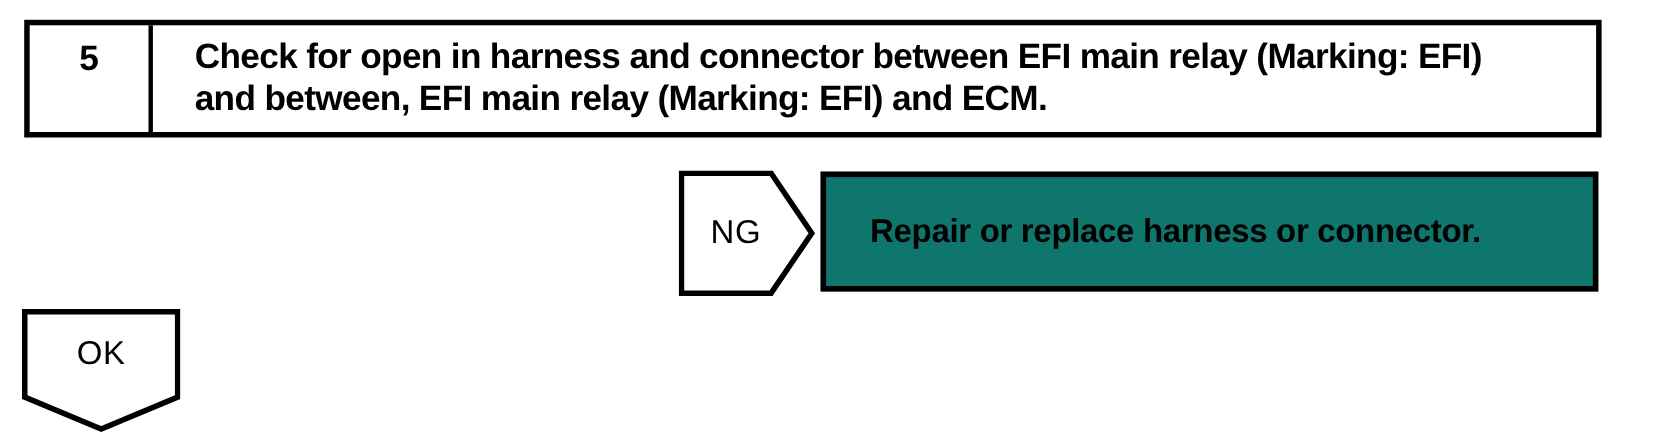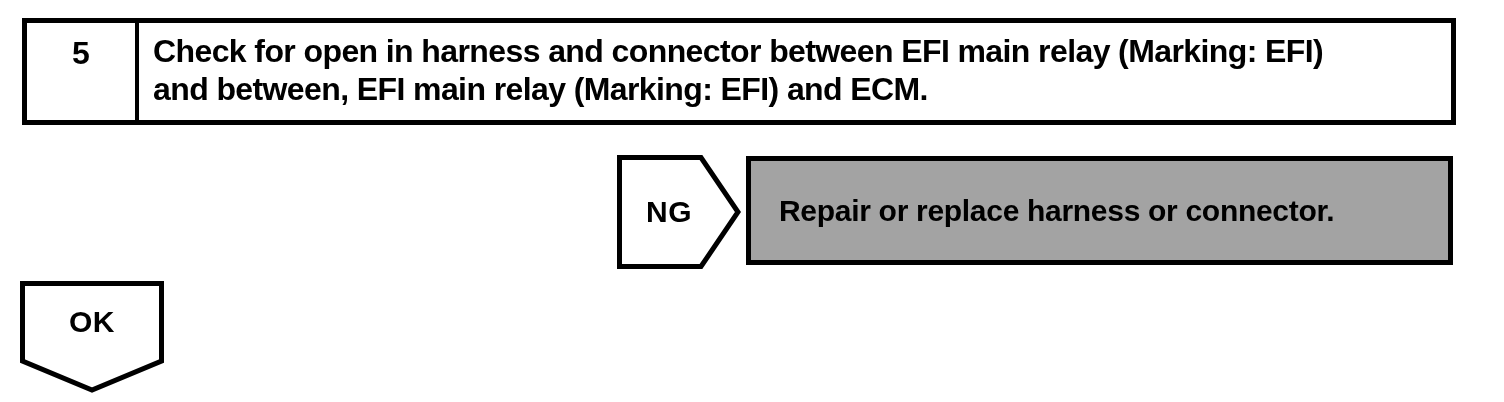--- a/index.html
+++ b/index.html
@@ -30,43 +30,44 @@
     padding-top: 12px;
   }
   .step-text {
     flex: 1;
     padding: 9px 14px 0 14px;
     font-size: 32px;
     font-weight: bold;
     line-height: 38px;
     letter-spacing: -0.6px;
     white-space: nowrap;
+    margin-left: 24px;
   }
   .step-text span { display: block; }
   .pentagon { position: absolute; }
   .node-label {
     position: absolute;
     display: flex;
     align-items: center;
     justify-content: center;
     font-size: 30px;
-    font-weight: bold;
+    font-weight: normal;
     letter-spacing: 0.5px;
   }
   .ng-label-box { left: 617px; top: 155px; width: 104px; height: 114px; }
   .ok-label-box { left: 20px;  top: 281px; width: 144px; height: 82px; }
   .action-box {
     position: absolute;
     left: 746px; top: 156px;
     width: 707px; height: 109px;
     border: 5px solid #000;
-    background: #a3a3a3;
+    background: #0f766e;
     display: flex;
     align-items: center;
-    padding-left: 28px;
+    padding-left: 40px;
     font-size: 30px;
     font-weight: bold;
     letter-spacing: -0.3px;
     white-space: nowrap;
   }
 </style>
 </head>
 <body>
 
 <div class="canvas">

